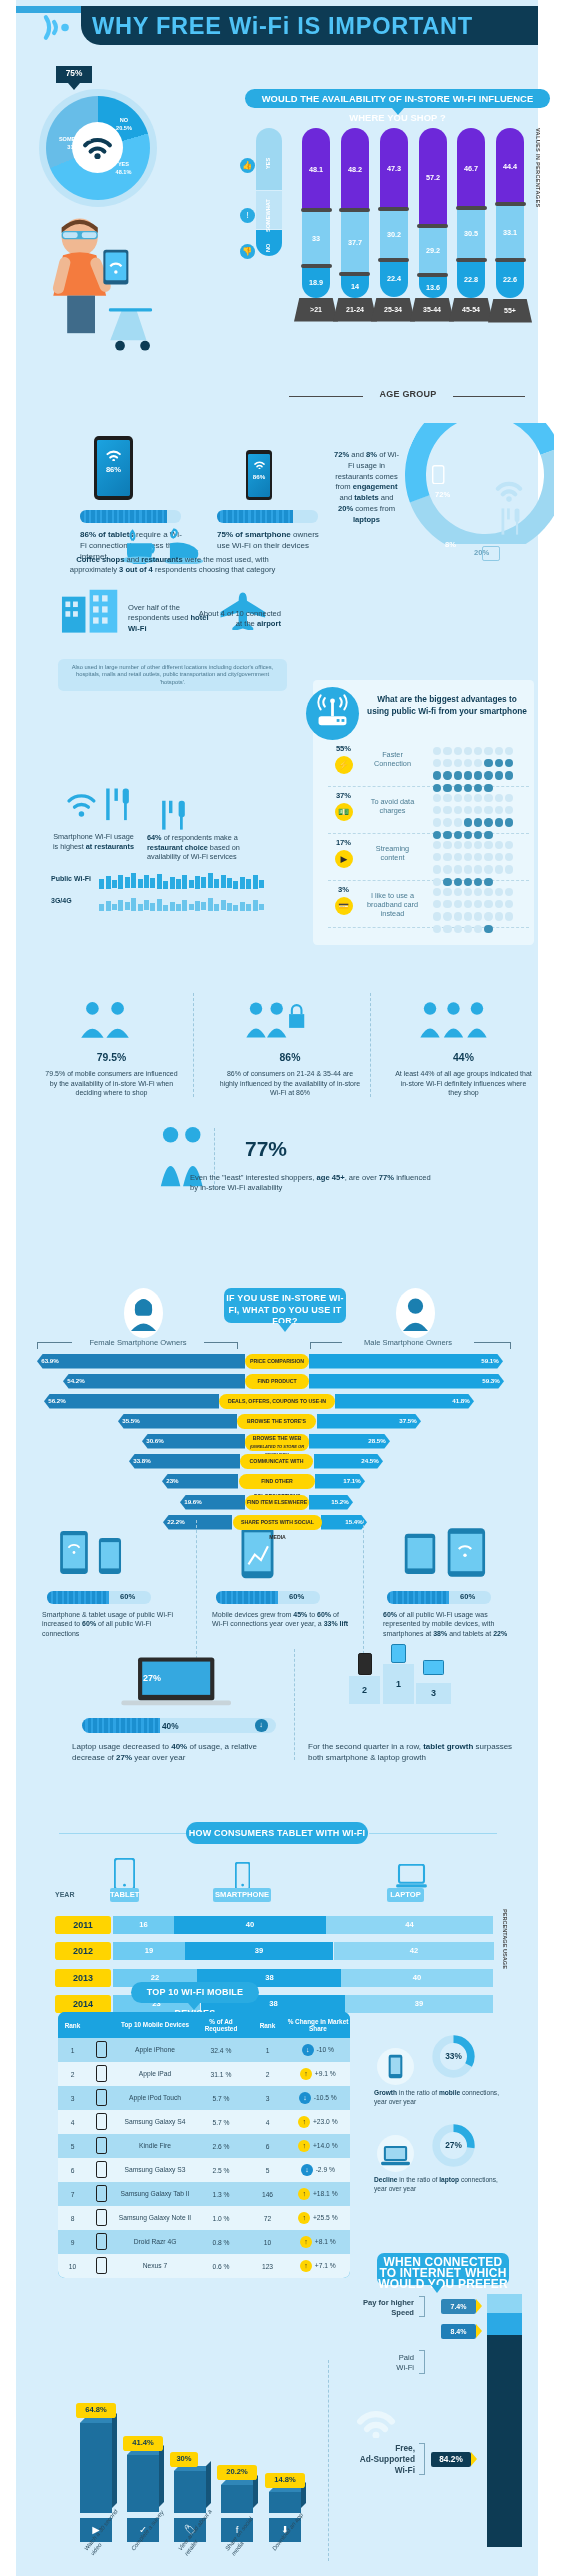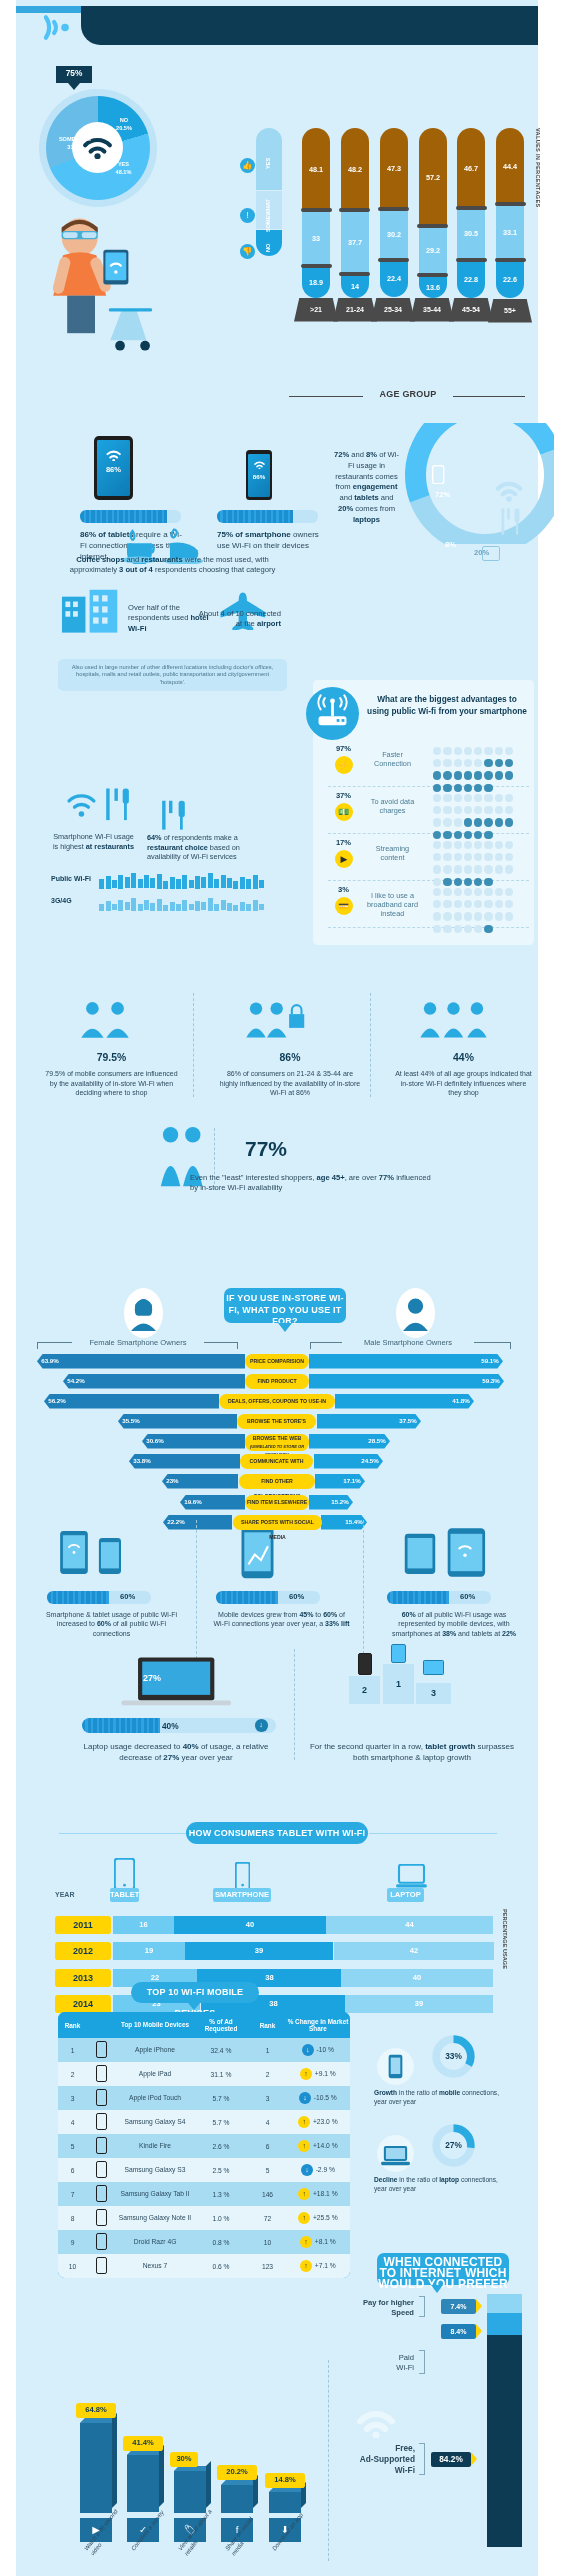--- a/index.html
+++ b/index.html
@@ -48,21 +48,21 @@
   .lg-yes { height:62px; background:#9ed8f2;}
   .lg-some { height:39px; background:#bfe4f7; border-top:1.4px solid #d7eefb;}
   .lg-no { height:27px; background:#1ba3e0; border-top:1.4px solid #d7eefb;}
   .legend-txt { position:absolute; color:#fff; font-size:5.6px; font-weight:bold; writing-mode:vertical-rl;
      transform:rotate(180deg); text-align:center;}
   .legicon { position:absolute; left:224px; width:15.3px; height:15.3px; border-radius:50%; background:#29abe2;
      color:#fff; font-size:8.3px; text-align:center; line-height:15.3px;}
   .barcol { position:absolute; width:28px; border-radius:14px; overflow:hidden; }
   .seg { width:100%; position:relative; color:#fff; font-size:7.3px; text-align:center; font-weight:600;}
   .seg span { position:absolute; left:0; width:100%; top:50%; transform:translateY(-50%); }
-  .s-yes { background:#a16207; }
+  .s-yes { background:#6d28d9; }
   .s-some { background:#7fcef2; }
   .s-no { background:#1ba3e0; }
   .divb { position:absolute; width:31px; height:4.2px; background:#4a4a4a; border-radius:2.1px; left:-1.4px; }
   .agelabel { position:absolute; width:44px; height:23.6px; background:#4a4a4a; color:#fff; font-size:7px;
      font-weight:bold; text-align:center; line-height:23.6px;
      clip-path: polygon(12% 0,88% 0,100% 100%,0 100%); }
   .agegroup-line { position:absolute; left:273px; top:396px; width:236px; height:0.7px; background:#4a4a4a;}
   .agegroup-txt { position:absolute; left:347px; top:389px; width:90px; text-align:center; background:#d7eefb;
      color:#3a3a3a; font-size:9px; font-weight:bold; font-family:"Liberation Sans Narrow","Liberation Sans",sans-serif;}
   .vip { position:absolute; left:519px; top:128px; color:#4a4a4a; font-size:5.6px; font-weight:bold;
@@ -135,21 +135,21 @@
   .brack { position:absolute; height:7px; border:0.7px solid #5a7f93; border-bottom:none; }
   .bracklab { position:absolute; color:#3d6275; font-size:7.6px; background:#d7eefb; text-align:center; top:-5.6px;}
   .fbarF { position:absolute; height:14.6px; background:#1f7fb8; color:#fff; font-size:6.2px; font-weight:bold;
      line-height:14.6px; padding-left:4.2px; }
   .fbarM { position:absolute; height:14.6px; background:#1ba3e0; color:#fff; font-size:6.2px; font-weight:bold;
      line-height:14.6px; text-align:right; padding-right:4.2px;}
   .fcaplab { position:absolute; height:14.6px; background:#ffd400; color:#2b2b2b; border-radius:7.6px;
      font-size:5.2px; font-weight:bold; text-align:center; line-height:14.6px; z-index:3;}
 
   
-  .ctxt { position:absolute; color:#2b4a5c; font-size:7px; line-height:9.4px; text-align:center;}
+  .ctxt { position:absolute; color:#2b4a5c; font-size:7px; line-height:9.4px; }
   .ctxt b { color:#0d3b54; }
   .pctlab { position:absolute; color:#0d3b54; font-size:7.6px; font-weight:bold;}
 
   
   #conn-banner { left:170px; top:1822px; width:182px; height:22px; font-size:9px; line-height:22px; border-radius:11px;}
   .connline { position:absolute; top:1833px; height:0.7px; background:#9ed8f2;}
   .yrcell { position:absolute; width:56px; height:18px; background:#ffd400; color:#0d3b54; font-size:9px;
      font-weight:bold; text-align:center; line-height:18px; border-radius:2.8px; font-family:"Liberation Sans Narrow","Liberation Sans",sans-serif;}
   .segc { position:absolute; height:18px; color:#fff; font-size:7.6px; font-weight:bold; text-align:center; line-height:18px;}
   .c-tab { background:#6ecbf2;} .c-sp { background:#1ba3e0;} .c-lap { background:#8ed6f4;}
@@ -215,20 +215,21 @@
 
   <div class="hdr-bar"></div>
   <div class="hdr-black"></div>
   <svg class="wifi-logo" viewBox="0 0 54 42">
     <g fill="none" stroke="#4fc3f7" stroke-width="6" stroke-linecap="round">
       <path d="M10 6 A26 26 0 0 1 10 36"></path>
       <path d="M22 13 A14 14 0 0 1 22 29"></path>
     </g>
     <circle cx="38" cy="21" r="5.5" fill="#4fc3f7"></circle>
   </svg>
+  <div class="hdr-title">WHY FREE Wi-Fi IS IMPORTANT</div>
 
   <div class="flag75">75%</div>
   <div class="donut-wrap">
     <div class="donut-outer"></div>
     <div class="donut"></div>
     <div class="donut-hole">
       <svg width="31" height="22" viewBox="0 0 44 32">
         <g fill="none" stroke="#0d3b54" stroke-width="6" stroke-linecap="round">
           <path d="M4 12 A25 25 0 0 1 40 12"></path>
           <path d="M12 21 A14 14 0 0 1 32 21"></path>
@@ -262,20 +263,21 @@
     <g fill="none" stroke="#fff" stroke-width="3">
         <path d="M114 84 a10 10 0 0 1 16 0"></path>
       </g>
     <circle cx="122" cy="92" r="2.5" fill="#fff"></circle>
     <path d="M130 148 l22 0 14 42 -52 0z" fill="#9ed8f2" opacity=".9"></path>
     <rect x="112" y="144" width="62" height="5" rx="2" fill="#29abe2"></rect>
     <circle cx="128" cy="198" r="7" fill="#0d3b54"></circle>
       <circle cx="164" cy="198" r="7" fill="#0d3b54"></circle>
   </svg>
 
+  <div class="qbanner cond" id="age-banner">WOULD THE AVAILABILITY OF IN-STORE WI-FI INFLUENCE WHERE YOU SHOP ?</div>
 
   <div class="legicon" style="top:158px;">👍</div>
   <div class="legicon" style="top:208px;">!</div>
   <div class="legicon" style="top:244px;">👎</div>
   <div class="legend-col">
     <div class="lg-yes"></div>
       <div class="lg-some"></div>
       <div class="lg-no"></div>
   </div>
   <div class="legend-txt" style="left:249px; top:144px; height:39px;">YES</div>
@@ -491,21 +493,21 @@
           <path d="M21 32 a17 17 0 0 1 0 -20"></path>
         <path d="M49 28 a10 10 0 0 0 0 -12"></path>
           <path d="M55 32 a17 17 0 0 0 0 -20"></path>
       </g>
       <circle cx="38" cy="20" r="3.5" fill="#fff"></circle>
     </svg>
   </div>
   <div class="advtitle">What are the biggest advantages to using public Wi-fi from your smartphone</div>
   <div id="adv-rows">
       <div class="advrow" style="top: 743px;">
-        <div class="advpct">97%</div>
+        <div class="advpct">55%</div>
         <div class="advbadge">⚡</div>
         <div class="advlab">Faster Connection</div>
         <div class="dotgrid"><i class=""></i><i class=""></i><i class=""></i><i class=""></i><i class=""></i><i class=""></i><i class=""></i><i class=""></i><i class=""></i><i class=""></i><i class=""></i><i class=""></i><i class=""></i><i class="on"></i><i class="on"></i><i class="on"></i><i class="on"></i><i class="on"></i><i class="on"></i><i class="on"></i><i class="on"></i><i class="on"></i><i class="on"></i><i class="on"></i><i class="on"></i><i class="on"></i><i class="on"></i><i class="on"></i><i class="on"></i><i class="on"></i></div>
       </div>
       <div class="advrow" style="top: 790px;">
         <div class="advpct">37%</div>
         <div class="advbadge">💵</div>
         <div class="advlab">To avoid data charges</div>
         <div class="dotgrid"><i class=""></i><i class=""></i><i class=""></i><i class=""></i><i class=""></i><i class=""></i><i class=""></i><i class=""></i><i class=""></i><i class=""></i><i class=""></i><i class=""></i><i class=""></i><i class=""></i><i class=""></i><i class=""></i><i class=""></i><i class=""></i><i class=""></i><i class="on"></i><i class="on"></i><i class="on"></i><i class="on"></i><i class="on"></i><i class="on"></i><i class="on"></i><i class="on"></i><i class="on"></i><i class="on"></i><i class="on"></i></div>
       </div>

